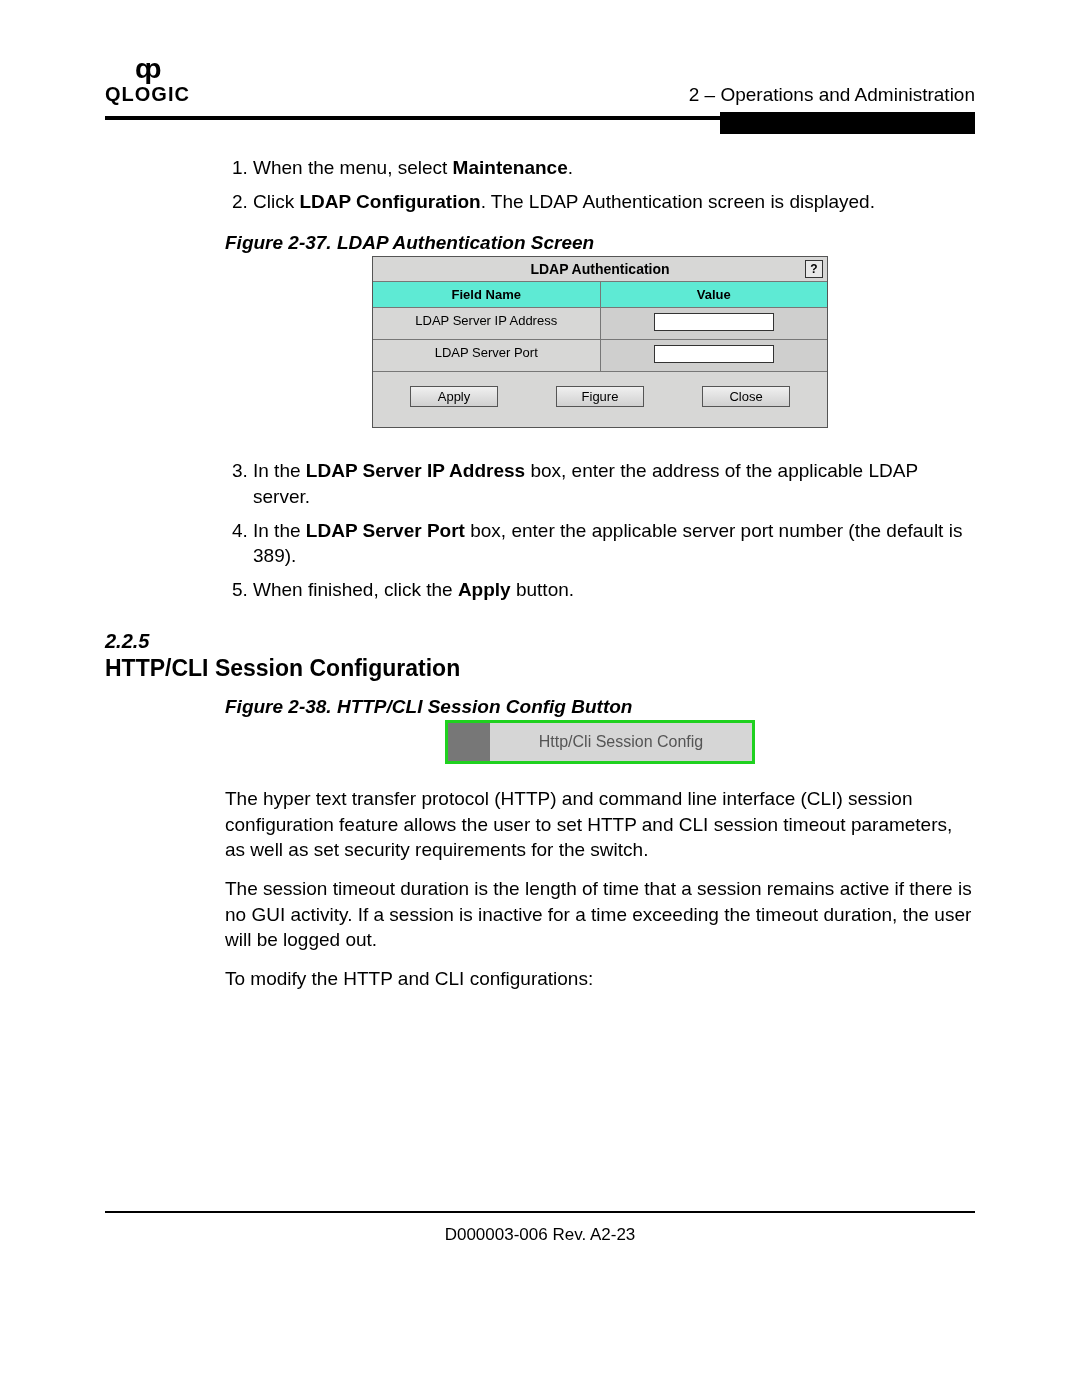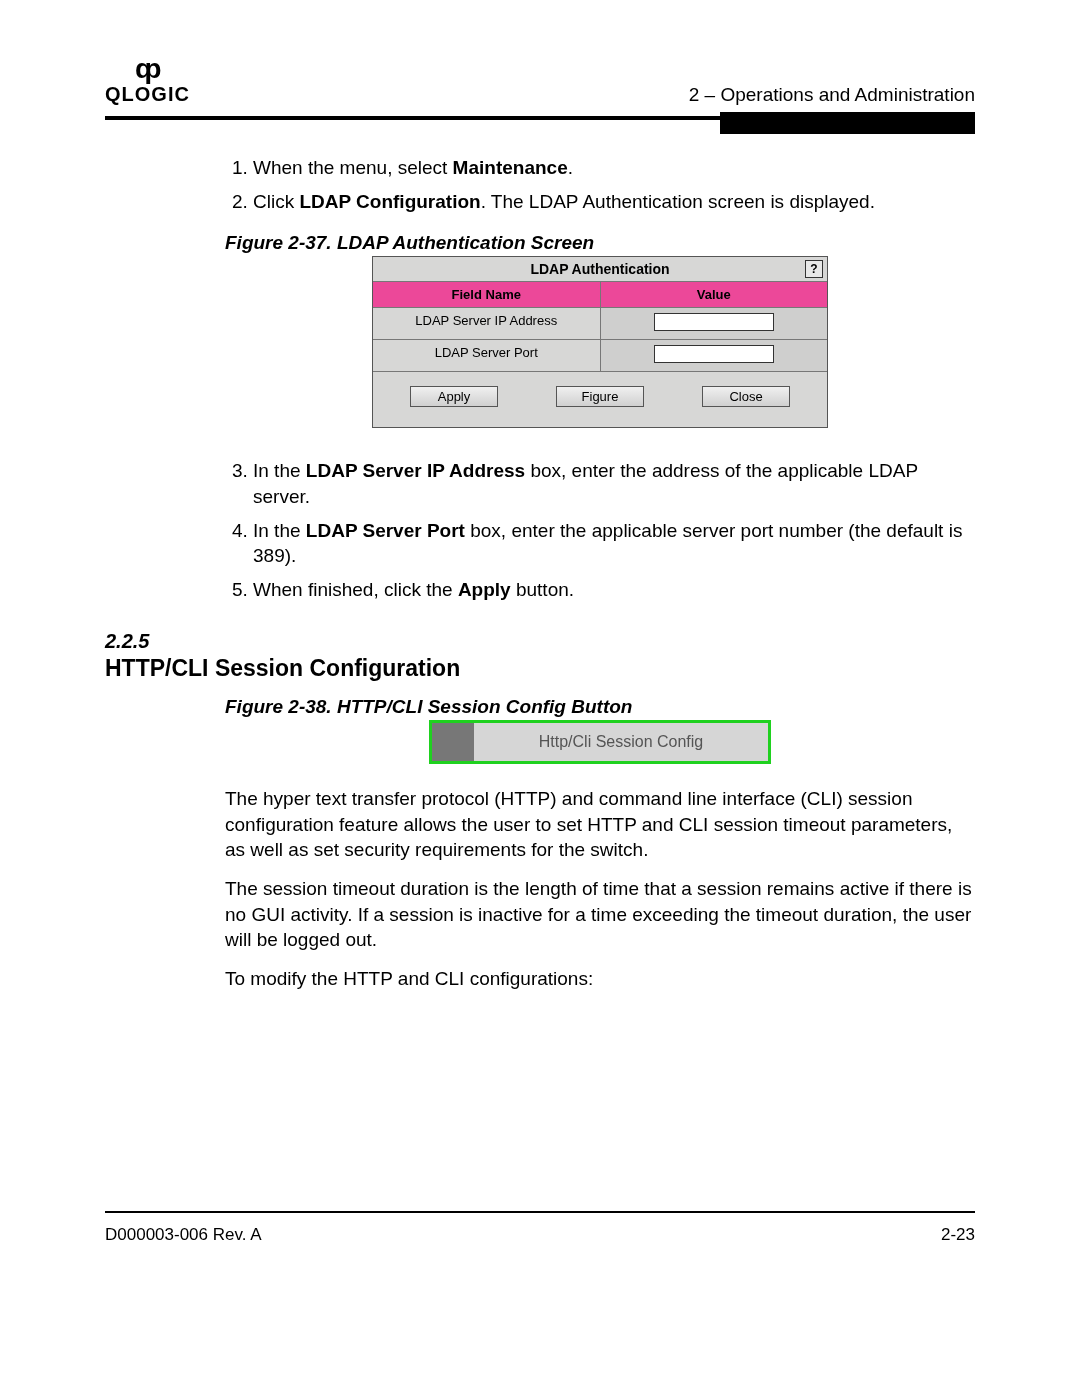--- a/index.html
+++ b/index.html
@@ -106,21 +106,21 @@
     display: flex;
     border-top: 1px solid #777;
   }
   .ldap-cell-l, .ldap-cell-r {
     flex: 1;
     padding: 5px 8px;
     font-size: 13px;
     text-align: center;
   }
   .ldap-cell-l { border-right: 1px solid #777; }
-  .ldap-head { font-weight: bold; background: #ec4899; }
+  .ldap-head { font-weight: bold; background: #5eead4; }
   .ldap-field-row .ldap-cell-l { text-align: center; }
   .ldap-field-row .ldap-cell-r { background: #cfcfce; }
   .text-input {
     width: 120px;
     height: 18px;
     border: 1px solid #333;
     background: #fff;
     display: inline-block;
   }
   .btn-row {
@@ -145,21 +145,21 @@
     margin-top: 28px;
   }
   .sec-title {
     font-weight: bold;
     font-size: 23px;
     margin-top: 2px;
     margin-bottom: 14px;
   }
   
   .http-btn {
-    width: 342px;
+    width: 310px;
     margin: 0 auto;
     border: 3px solid #1fd11f;
     background: #d6d6d6;
     display: flex;
     align-items: stretch;
   }
   .http-btn .sq {
     width: 42px;
     background: #777;
   }
@@ -172,21 +172,21 @@
     font-family: Tahoma, Arial, sans-serif;
   }
   .body-text {
     font-size: 19px;
     line-height: 1.33;
     margin-top: 22px;
   }
   .body-text p { margin: 0 0 14px 0; }
   .footer {
     display: flex;
-    justify-content: space-between;
+    justify-content: center;
     font-size: 17px;
     margin-top: 12px;
   }
   .bottom-area { margin-top: 220px; }
 </style>
 </head>
 <body>
 
 <div class="page">
 

